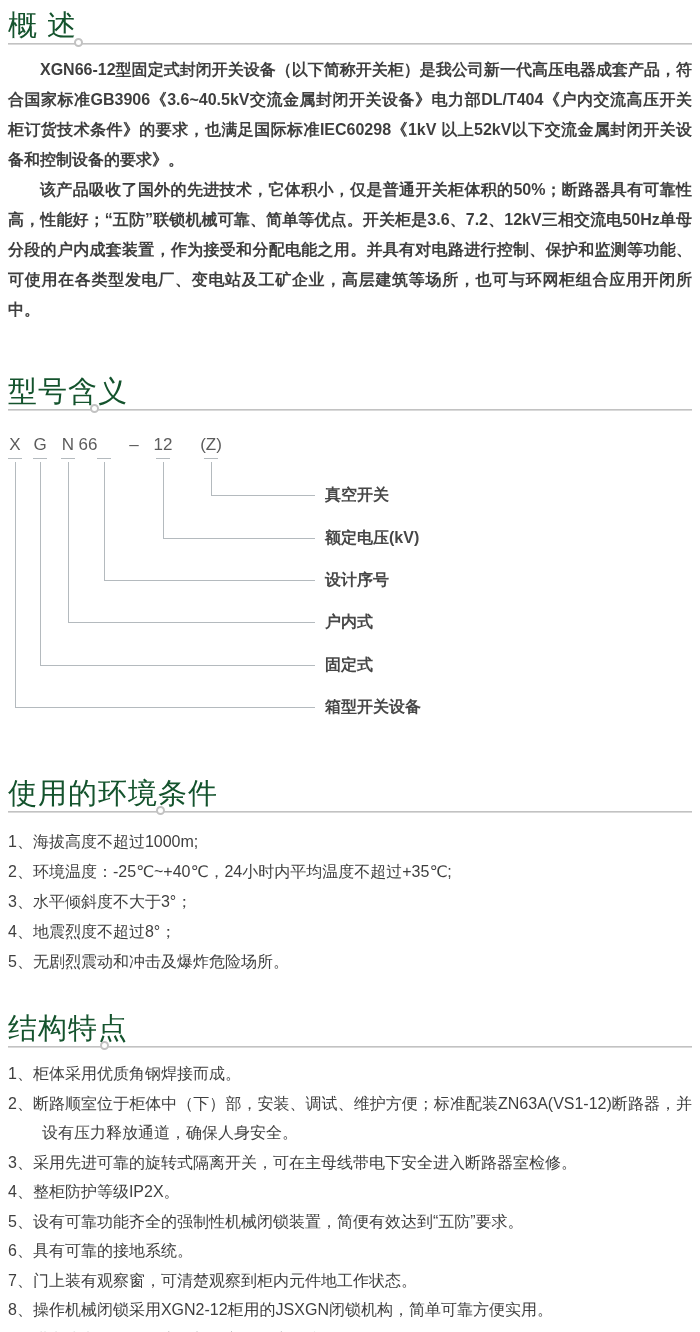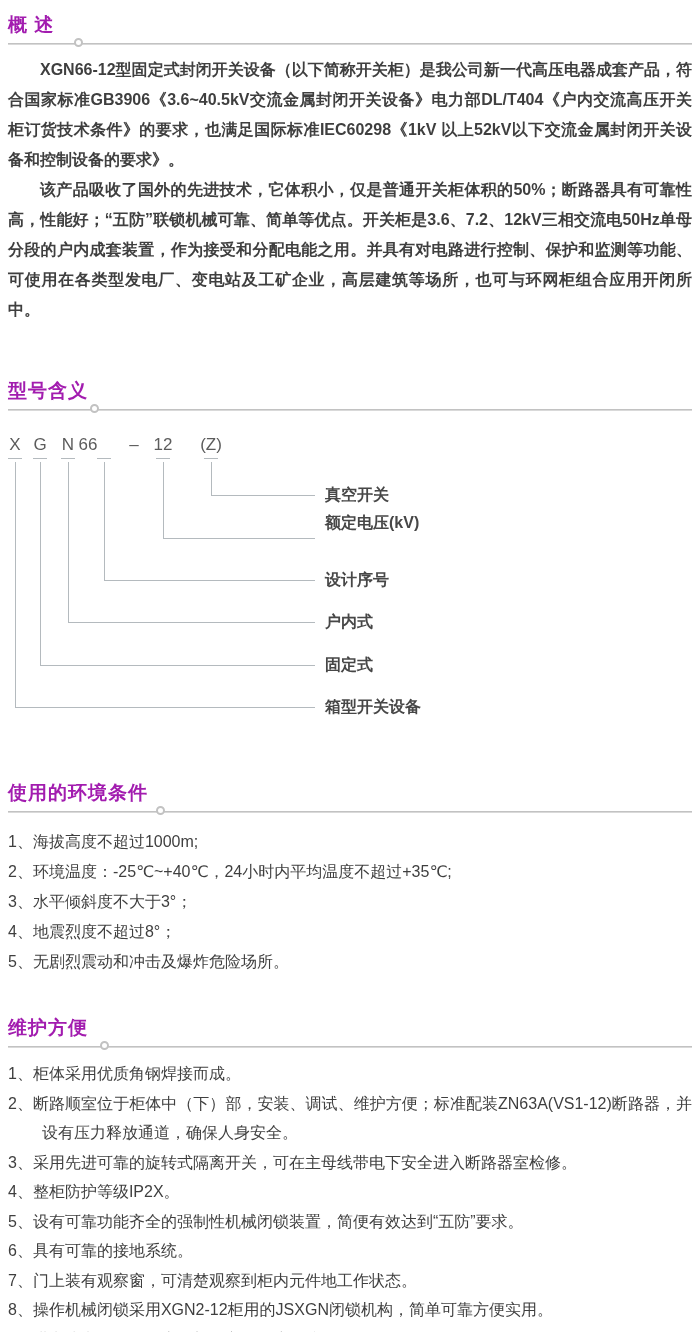--- a/index.html
+++ b/index.html
@@ -6,22 +6,22 @@
   html,body { background:#ffffff; }
   body {
     width:700px; height:1332px; overflow:hidden;
     font-family:"Liberation Sans","DejaVu Sans",sans-serif;
     color:#3f3f3f;
   }
   .page { width:700px; height:1332px; padding:0 8px; position:relative; }
 
   
   .sec-title {
-    font-size:19px; line-height:26px; font-weight:bold;
-    color:#a21caf; letter-spacing:1px;
+    font-size:29px; line-height:26px; font-weight:normal;
+    color:#14532d; letter-spacing:1px;
   }
   .divider {
     position:relative; height:1px; margin-top:5px;
     border-top:1px solid #c2c2c2; border-bottom:1px solid #d9d9d9;
     background:#ffffff;
   }
   .divider-dot {
     position:absolute; top:-6px; width:9px; height:9px;
     border:2px solid #c2c2c2; border-radius:50%; background:#ffffff;
   }
@@ -114,21 +114,21 @@
       <span class="vline" style="left:7px;   height:245px"></span>
 
       <span class="hline" style="left:203px; top:84px;  width:104px"></span>
       <span class="hline" style="left:155px; top:127px; width:152px"></span>
       <span class="hline" style="left:96px;  top:169px; width:211px"></span>
       <span class="hline" style="left:60px;  top:211px; width:247px"></span>
       <span class="hline" style="left:32px;  top:254px; width:275px"></span>
       <span class="hline" style="left:7px;   top:296px; width:300px"></span>
 
       <span class="dlabel" style="top:74px">真空开关</span>
-      <span class="dlabel" style="top:102px">额定电压(kV)</span>
+      <span class="dlabel" style="top:117px">额定电压(kV)</span>
       <span class="dlabel" style="top:159px">设计序号</span>
       <span class="dlabel" style="top:201px">户内式</span>
       <span class="dlabel" style="top:244px">固定式</span>
       <span class="dlabel" style="top:286px">箱型开关设备</span>
     </div>
   </section>
 
   <section class="sec-env">
     <h2 class="sec-title">使用的环境条件</h2>
     <div class="divider">
@@ -137,21 +137,21 @@
     <ul class="plain-list list-env">
       <li>1、海拔高度不超过1000m;</li>
       <li>2、环境温度：-25℃~+40℃，24小时内平均温度不超过+35℃;</li>
       <li>3、水平倾斜度不大于3°；</li>
       <li>4、地震烈度不超过8°；</li>
       <li>5、无剧烈震动和冲击及爆炸危险场所。</li>
     </ul>
   </section>
 
   <section class="sec-structure">
-    <h2 class="sec-title">维护方便</h2>
+    <h2 class="sec-title">结构特点</h2>
     <div class="divider">
       <span class="divider-dot" style="left:92px"></span>
     </div>
     <ul class="plain-list list-structure">
       <li>1、柜体采用优质角钢焊接而成。</li>
       <li>2、断路顺室位于柜体中（下）部，安装、调试、维护方便；标准配装ZN63A(VS1-12)断路器，并设有压力释放通道，确保人身安全。</li>
       <li>3、采用先进可靠的旋转式隔离开关，可在主母线带电下安全进入断路器室检修。</li>
       <li>4、整柜防护等级IP2X。</li>
       <li>5、设有可靠功能齐全的强制性机械闭锁装置，简便有效达到“五防”要求。</li>
       <li>6、具有可靠的接地系统。</li>

